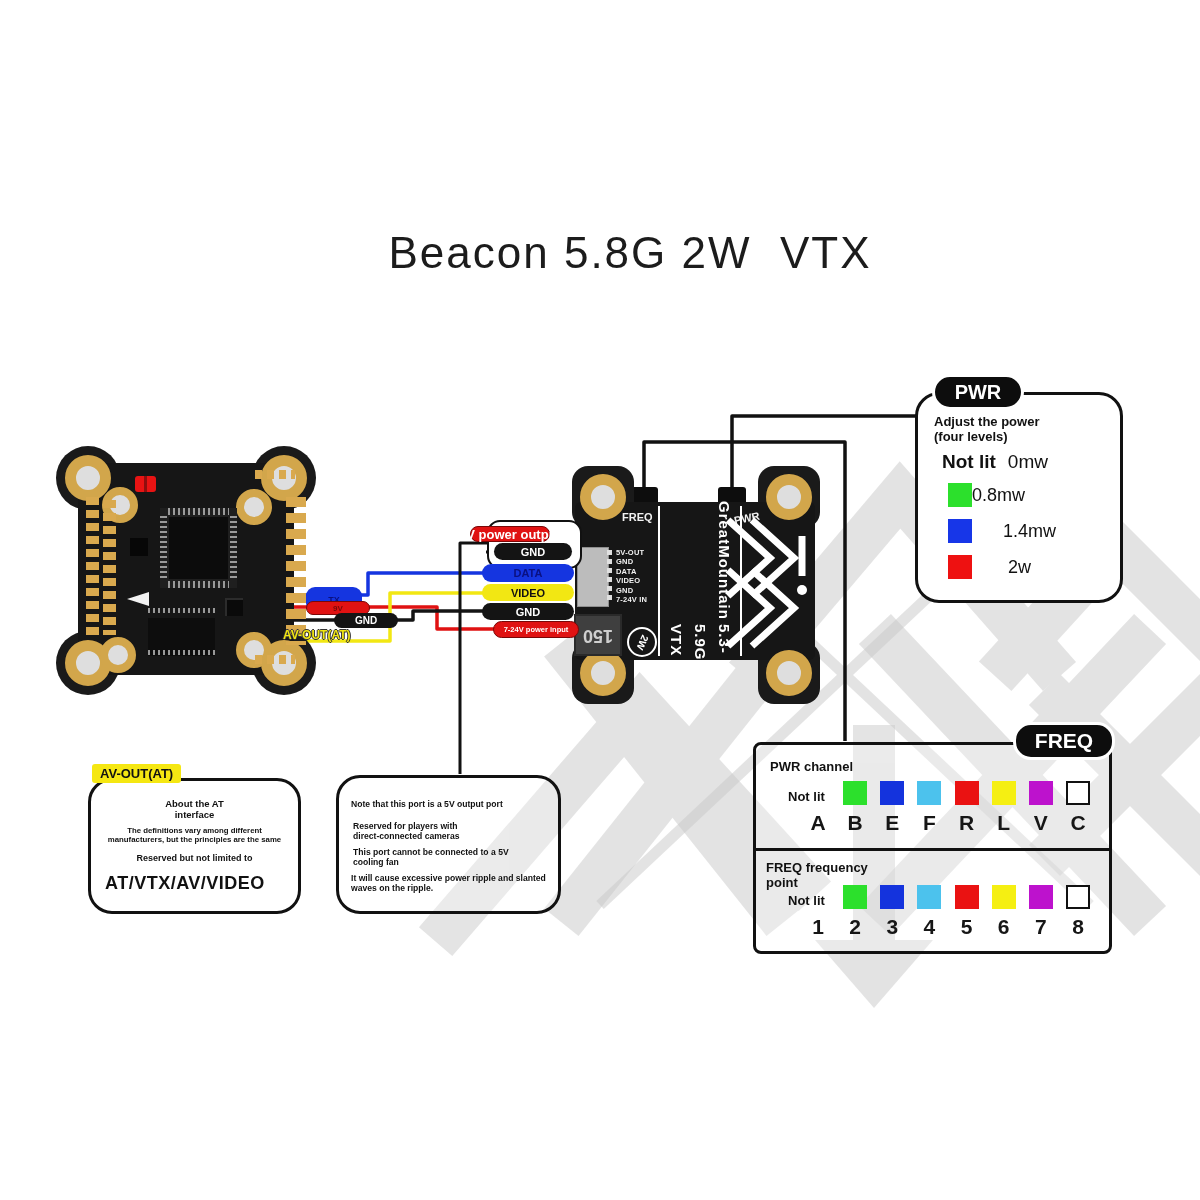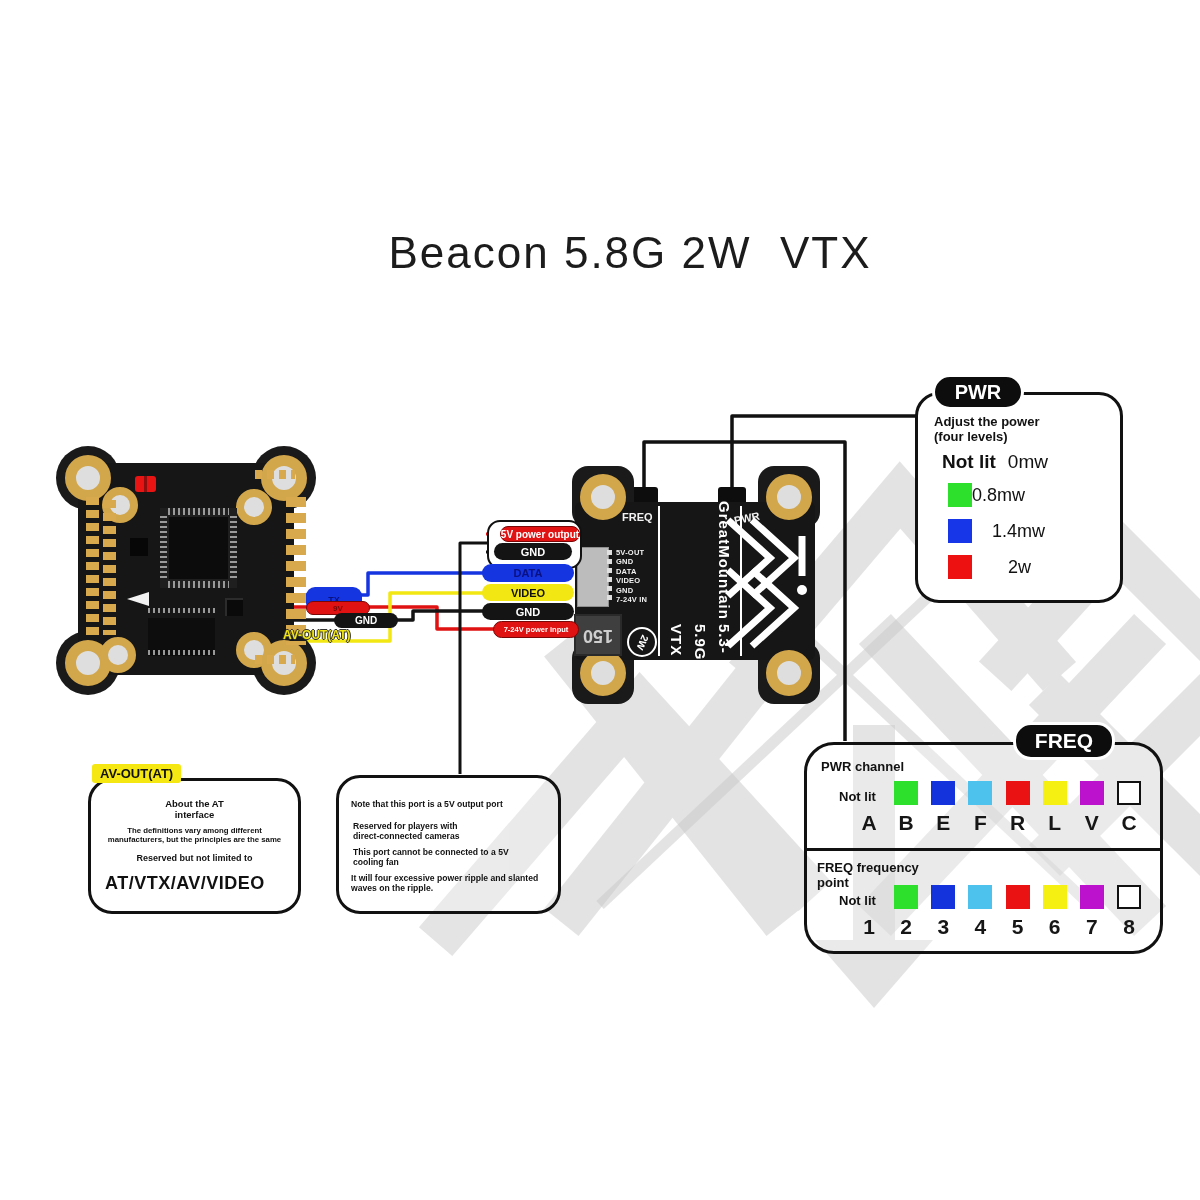--- a/index.html
+++ b/index.html
@@ -157,21 +157,21 @@
 <div class="abs pill red" style="left:306px;top:601px;width:62px;height:12px;font-size:8px;color:#7a0808;">
     <span>9V</span>
   </div>
 <div class="abs pill black" style="left:334px;top:613px;width:64px;height:15px;font-size:10px;">
     <span>GND</span>
   </div>
 <div class="abs lbl" style="left:283px;top:628px;font-size:12px;font-weight:bold;color:#f2e713;
             text-shadow:-1px 0 #333,1px 0 #333,0 -1px #333,0 1px #333;">AV-OUT(AT)</div>
 
 <div class="abs" style="left:487px;top:520px;width:91px;height:45px;border:2.5px solid #111;border-radius:13px;background:#fff;z-index:3;"></div>
-<div class="abs pill red" style="left:500px;top:526px;width:78px;height:14px;font-size:10px;">
+<div class="abs pill red" style="left:470px;top:526px;width:78px;height:14px;font-size:13px;">
     <span>5V power output</span>
   </div>
 <div class="abs pill black" style="left:494px;top:543px;width:78px;height:17px;font-size:11px;">
     <span>GND</span>
   </div>
 <div class="abs pill blue" style="left:482px;top:564px;width:92px;height:18px;font-size:11px;">
     <span>DATA</span>
   </div>
 <div class="abs pill yellow" style="left:482px;top:584px;width:92px;height:17px;font-size:11px;">
     <span>VIDEO</span>
@@ -245,34 +245,34 @@
     <div>(four levels)</div>
   </div>
   <div class="abs" style="left:24px;top:56px;display:flex;gap:12px;align-items:baseline;">
     <span style="font-weight:bold;font-size:19px;">Not lit</span>
     <span style="font-size:19px;">0mw</span>
   </div>
   <div class="abs" style="left:30px;top:88px;display:flex;align-items:center;">
     <div class="sq" style="background: rgb(44, 224, 44);"></div>
     <span style="font-size:18px;">0.8mw</span>
   </div>
-  <div class="abs" style="left:30px;top:124px;display:flex;gap:20px;align-items:center;">
+  <div class="abs" style="left:30px;top:124px;display:flex;gap:31px;align-items:center;">
     <div class="sq" style="background: rgb(23, 54, 232);"></div>
     <span style="font-size:18px;">1.4mw</span>
   </div>
   <div class="abs" style="left:30px;top:160px;display:flex;gap:36px;align-items:center;">
     <div class="sq" style="background: rgb(238, 17, 17);"></div>
     <span style="font-size:18px;">2w</span>
   </div>
 </div>
 <div class="abs tag" style="left:932px;top:374px;width:86px;height:30px;font-size:20px;">
   <span>PWR</span>
 </div>
 
-<div class="abs infobox seethru" style="left:804px;top:742px;width:353px;height:206px;border-radius:30px;">
+<div class="abs infobox seethru" style="left:753px;top:742px;width:353px;height:206px;border-radius:8px;">
 
   <div class="abs" style="left:0;top:103px;width:100%;height:3px;background:#111;"></div>
 
   <div class="abs" style="left:14px;top:14px;font-weight:bold;font-size:13px;">PWR channel</div>
   <div class="abs" style="left:32px;top:44px;font-weight:bold;font-size:13px;">Not lit</div>
   <div class="abs cellrow" style="left:46px;top:36px;width:292px;">
     <div class="cell">
       <div class="sq empty"></div>
       <div class="cl">A</div>
     </div>
@@ -369,16 +369,16 @@
   <div class="abs" style="left:12px;top:22px;">Note that this port is a 5V output port</div>
   <div class="abs" style="left:14px;top:44px;">
     <div>Reserved for players with</div>
     <div>direct-connected cameras</div>
   </div>
   <div class="abs" style="left:14px;top:70px;">
     <div>This port cannot be connected to a 5V</div>
     <div>cooling fan</div>
   </div>
   <div class="abs" style="left:12px;top:96px;">
-    <div>It will four excessive power ripple and slanted</div>
+    <div>It will cause excessive power ripple and slanted</div>
     <div>waves on the ripple.</div>
   </div>
 </div>
 
 </body></html>

